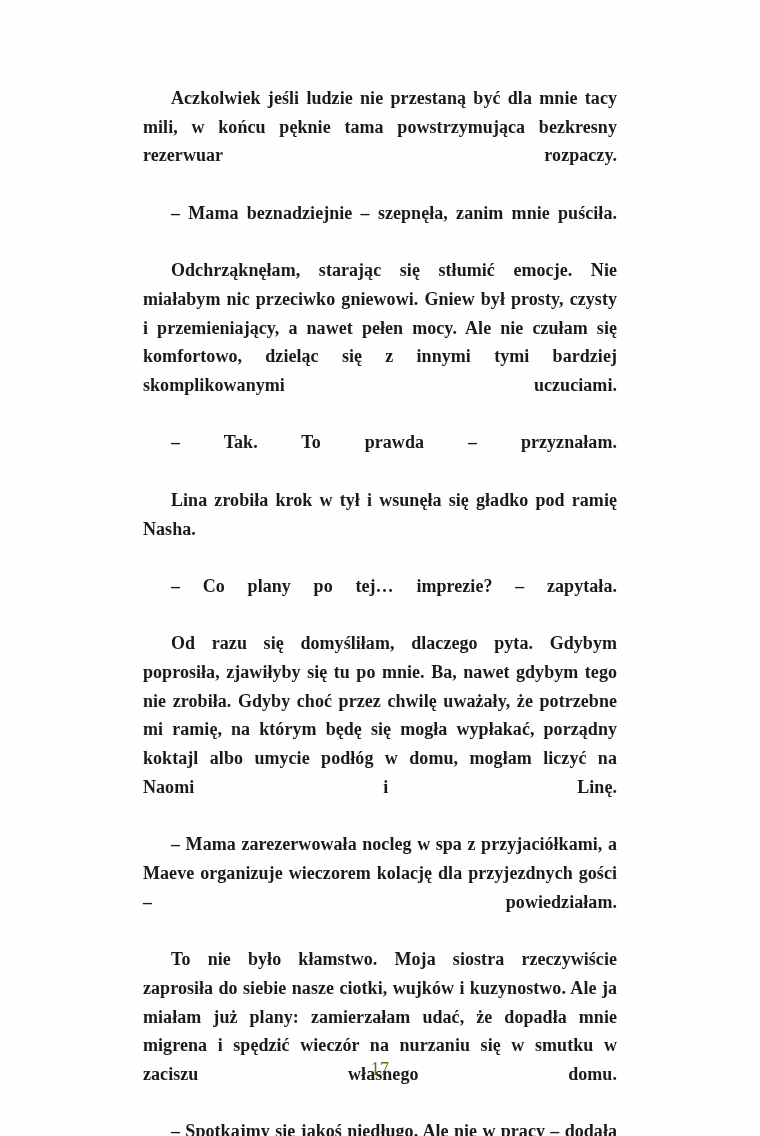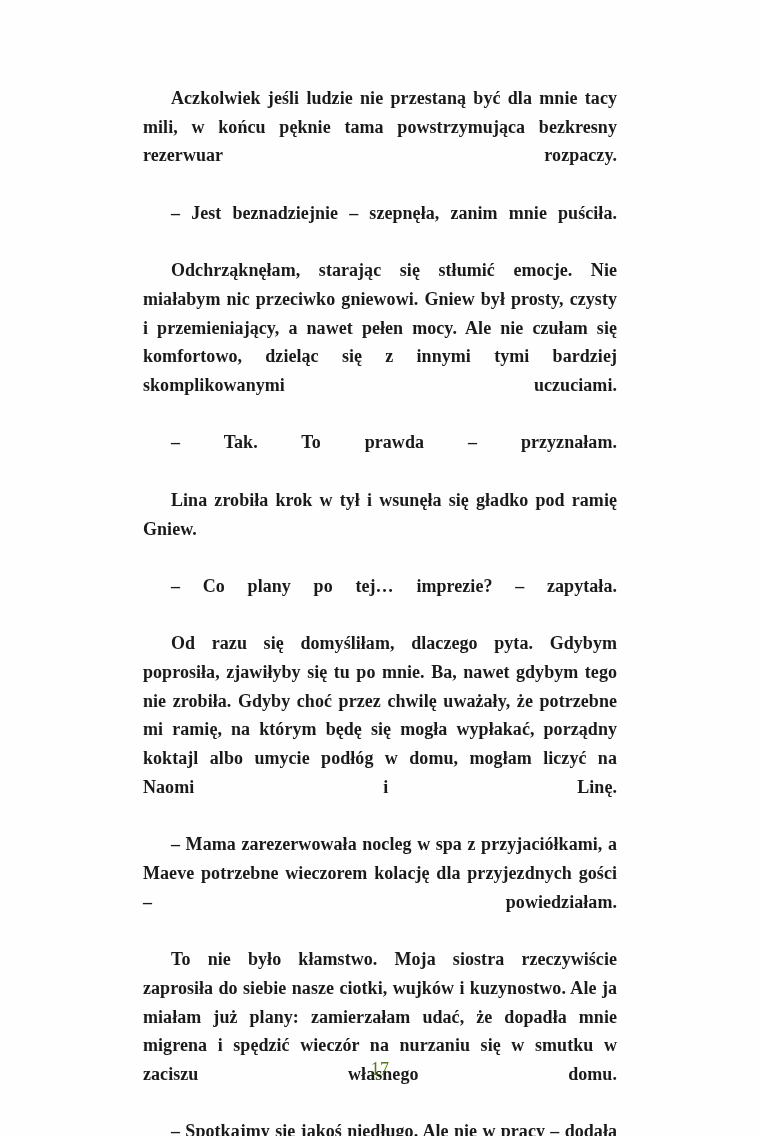--- a/index.html
+++ b/index.html
@@ -63,27 +63,27 @@
     letter-spacing: 0.02em;
   }
 </style>
 </head>
 <body>
 
 <div class="page">
 
   <div class="text-block">
     <p class="para">Aczkolwiek jeśli ludzie nie przestaną być dla mnie tacy mili, w końcu pęknie tama powstrzymująca bezkresny rezerwuar rozpaczy.</p>
-    <p class="para">– Jest beznadziejnie – szepnęła, zanim mnie puściła.</p>
+    <p class="para">– Mama beznadziejnie – szepnęła, zanim mnie puściła.</p>
     <p class="para">Odchrząknęłam, starając się stłumić emocje. Nie miałabym nic przeciwko gniewowi. Gniew był prosty, czysty i przemieniający, a nawet pełen mocy. Ale nie czułam się komfortowo, dzieląc się z innymi tymi bardziej skomplikowanymi uczuciami.</p>
     <p class="para">– Tak. To prawda – przyznałam.</p>
-    <p class="para">Lina zrobiła krok w tył i wsunęła się gładko pod ramię Gniew.</p>
+    <p class="para">Lina zrobiła krok w tył i wsunęła się gładko pod ramię Nasha.</p>
     <p class="para">– Co plany po tej… imprezie? – zapytała.</p>
     <p class="para">Od razu się domyśliłam, dlaczego pyta. Gdybym poprosiła, zjawiłyby się tu po mnie. Ba, nawet gdybym tego nie zrobiła. Gdyby choć przez chwilę uważały, że potrzebne mi ramię, na którym będę się mogła wypłakać, porządny koktajl albo umycie podłóg w domu, mogłam liczyć na Naomi i Linę.</p>
-    <p class="para">– Mama zarezerwowała nocleg w spa z przyjaciółkami, a Maeve potrzebne wieczorem kolację dla przyjezdnych gości – powiedziałam.</p>
+    <p class="para">– Mama zarezerwowała nocleg w spa z przyjaciółkami, a Maeve organizuje wieczorem kolację dla przyjezdnych gości – powiedziałam.</p>
     <p class="para">To nie było kłamstwo. Moja siostra rzeczywiście zaprosiła do siebie nasze ciotki, wujków i kuzynostwo. Ale ja miałam już plany: zamierzałam udać, że dopadła mnie migrena i spędzić wieczór na nurzaniu się w smutku w zaciszu własnego domu.</p>
     <p class="para">– Spotkajmy się jakoś niedługo. Ale nie w pracy – dodała surowo Naomi. – Masz wziąć tyle wolnego, ile będziesz potrzebowała.</p>
 
   </div>
 
   <div class="folio">17</div>
 
 </div>
 
 </body></html>

